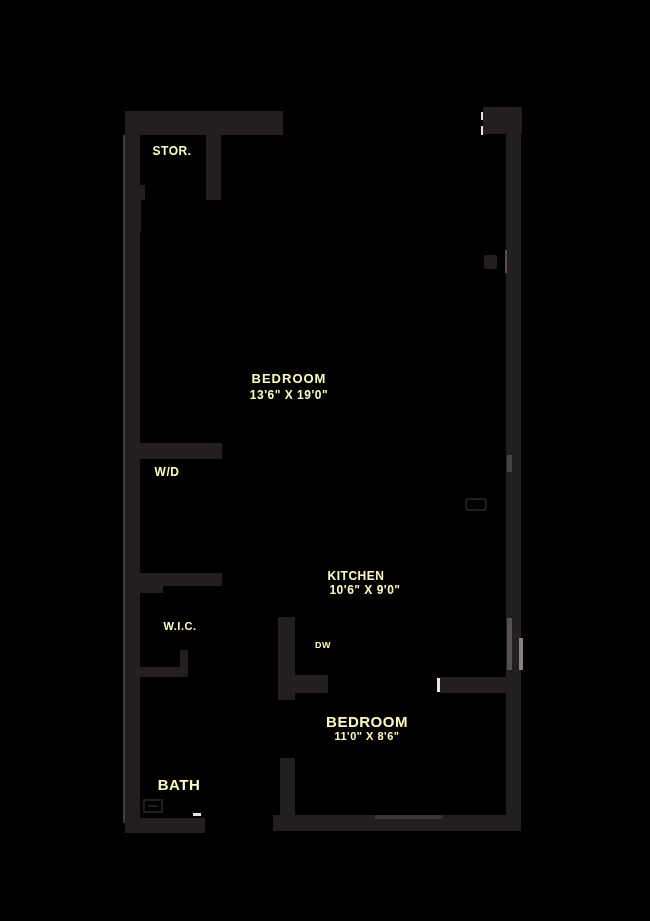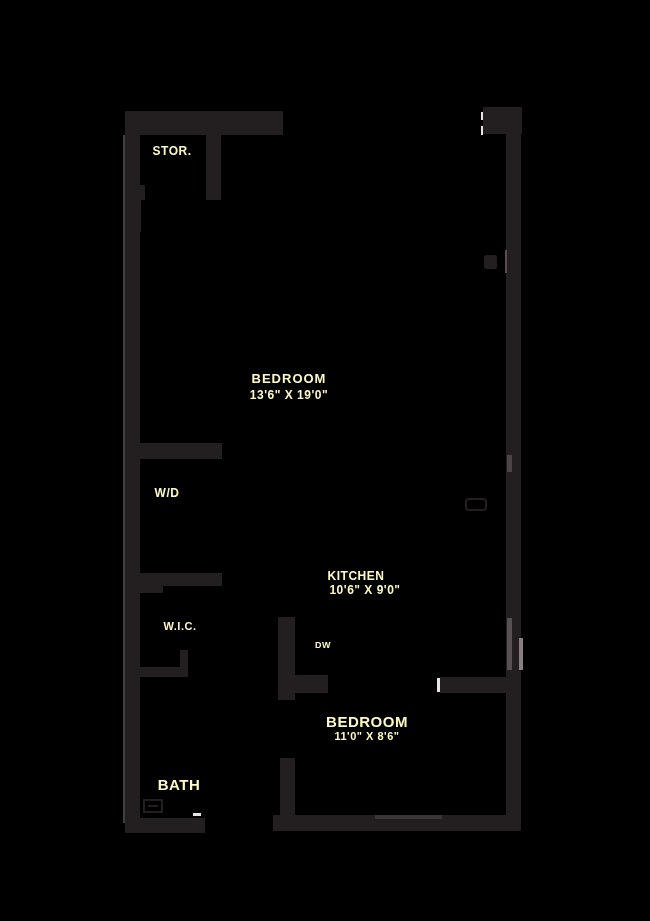--- a/index.html
+++ b/index.html
@@ -53,21 +53,21 @@
     <div style="position:absolute;left:3px;top:4px;width:10px;height:2px;background:#231f20;"></div>
   </div>
   <div class="outline" style="left:465px;top:498px;width:18px;height:9px;border-radius:4px;"></div>
   <div style="position:absolute;left:484px;top:255px;width:13px;height:14px;background:#231f20;border-radius:2px;"></div>
 
   <div class="lbl" style="left:172px;top:151px;font-size:12px;">STOR.</div>
 
   <div class="lbl" style="left:289px;top:378px;font-size:13px;letter-spacing:1px;">BEDROOM</div>
   <div class="lbl" style="left:289px;top:395px;font-size:12px;">13'6" X 19'0"</div>
 
-  <div class="lbl" style="left:167px;top:493px;font-size:12px;text-align:right;">W/D</div>
+  <div class="lbl" style="left:167px;top:472px;font-size:12px;text-align:right;">W/D</div>
 
   <div class="lbl" style="left:356px;top:576px;font-size:12px;">KITCHEN</div>
   <div class="lbl" style="left:365px;top:590px;font-size:12px;">10'6" X 9'0"</div>
 
   <div class="lbl" style="left:180px;top:626px;font-size:11px;">W.I.C.</div>
 
   <div class="lbl" style="left:323px;top:645px;font-size:9px;">DW</div>
 
   <div class="lbl" style="left:179px;top:784px;font-size:15px;">BATH</div>
 

